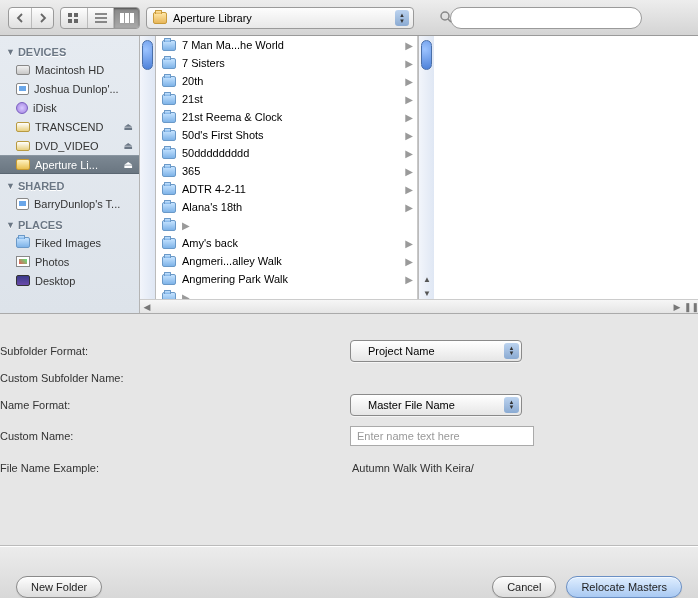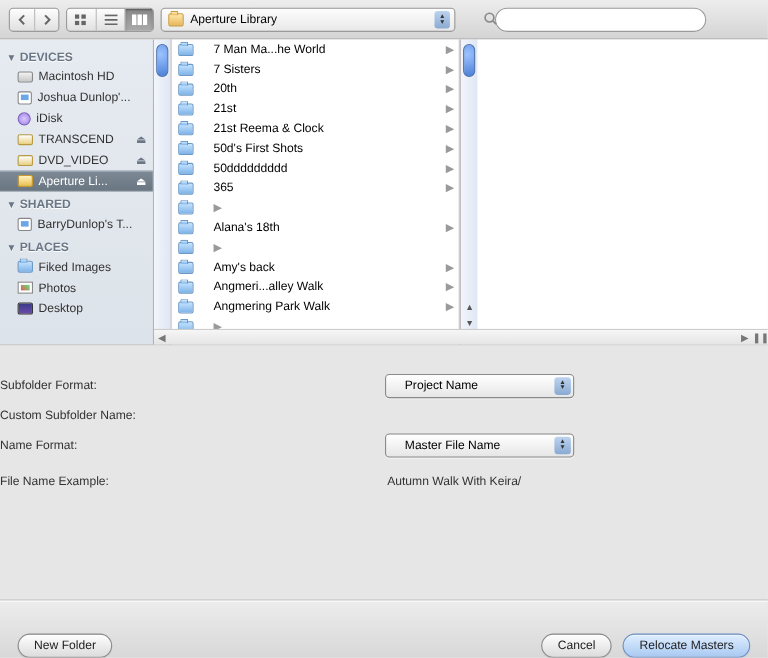--- a/index.html
+++ b/index.html
@@ -31,21 +31,21 @@
 .sb-item.sel .sb-eject { color: #fff; }
 .disclose { font-size:9px; color:#6b7785; }
 
 
 .colwrap { flex:1; display:flex; position:relative; }
 .scrollcol { width: 16px; background: linear-gradient(to right,#f2f5fb,#dfe7f4); border-right:1px solid #bbb; position:relative; }
 .scrollthumb { position:absolute; left:2px; top:4px; width:11px; height:30px; background: radial-gradient(circle at 30% 30%, #9cc3ff, #4a7fd8); border:1px solid #4a6fa8; border-radius:6px; }
 .scrollcol.right { border-right:none; border-left:1px solid #bbb; }
 .scrollcol.right .arrowcap { position:absolute; left:2px; width:12px; height:12px; display:flex; align-items:center; justify-content:center; font-size:8px; color:#555; }
 .folderlist { flex:0 0 262px; background:#fff; border-right:1px solid #c8c8c8; overflow:hidden; display:flex; flex-direction:column; }
-.frow { display:flex; align-items:center; gap:18px; height:18px; padding: 0 4px 0 6px; position:relative; }
+.frow { display:flex; align-items:center; gap:6px; height:18px; padding: 0 4px 0 6px; position:relative; }
 .frow .folder-ic { flex-shrink:0; }
 .frow-label { flex:1; white-space:nowrap; overflow:hidden; text-overflow:ellipsis; }
 .frow .chev { color:#9a9a9a; font-size:10px; }
 .rightpane { flex:1; background:#fff; }
 .hscroll { position:absolute; left:0; right:0; bottom:0; height:14px; background:linear-gradient(#f6f6f6,#e5e5e5); border-top:1px solid #ccc; display:flex; align-items:center; }
 .hscroll .harrow { width:14px; text-align:center; color:#777; font-size:9px; }
 .hscroll .harrow.r1 { margin-left:auto; }
 
 
 .formarea { flex:1; background: #e6e6e6; padding: 26px 0 10px 0; display:flex; flex-direction:column; gap:10px; border-bottom:1px solid #bbb; }
@@ -232,20 +232,21 @@
           <span class="frow-label">50ddddddddd</span>
           <span class="chev">▶</span>
         </div>
         <div class="frow">
           <span class="folder-ic"></span>
           <span class="frow-label">365</span>
           <span class="chev">▶</span>
         </div>
         <div class="frow">
           <span class="folder-ic"></span>
+          <span class="frow-label">ADTR 4-2-11</span>
           <span class="chev">▶</span>
         </div>
         <div class="frow">
           <span class="folder-ic"></span>
           <span class="frow-label">Alana's 18th</span>
           <span class="chev">▶</span>
         </div>
         <div class="frow">
           <span class="folder-ic"></span>
           <span class="chev">▶</span>
@@ -295,20 +296,24 @@
   <div class="formrow">
     <div class="formlabel">Custom Subfolder Name:</div>
   </div>
   <div class="formrow">
     <div class="formlabel">Name Format:</div>
     <div class="combo">
         <span>Master File Name</span>
         <span class="arrows">▲<br>▼</span>
       </div>
   </div>
+  <div class="formrow">
+    <div class="formlabel">Custom Name:</div>
+    <input class="tinput" placeholder="Enter name text here" style="">
+  </div>
   <div class="formrow" style="margin-top:6px;">
     <div class="formlabel">File Name Example:</div>
     <div class="example">Autumn Walk With Keira/</div>
   </div>
 </div>
 
 <div class="bottombar">
   <div class="macbtn">
       <span>New Folder</span>
     </div>

